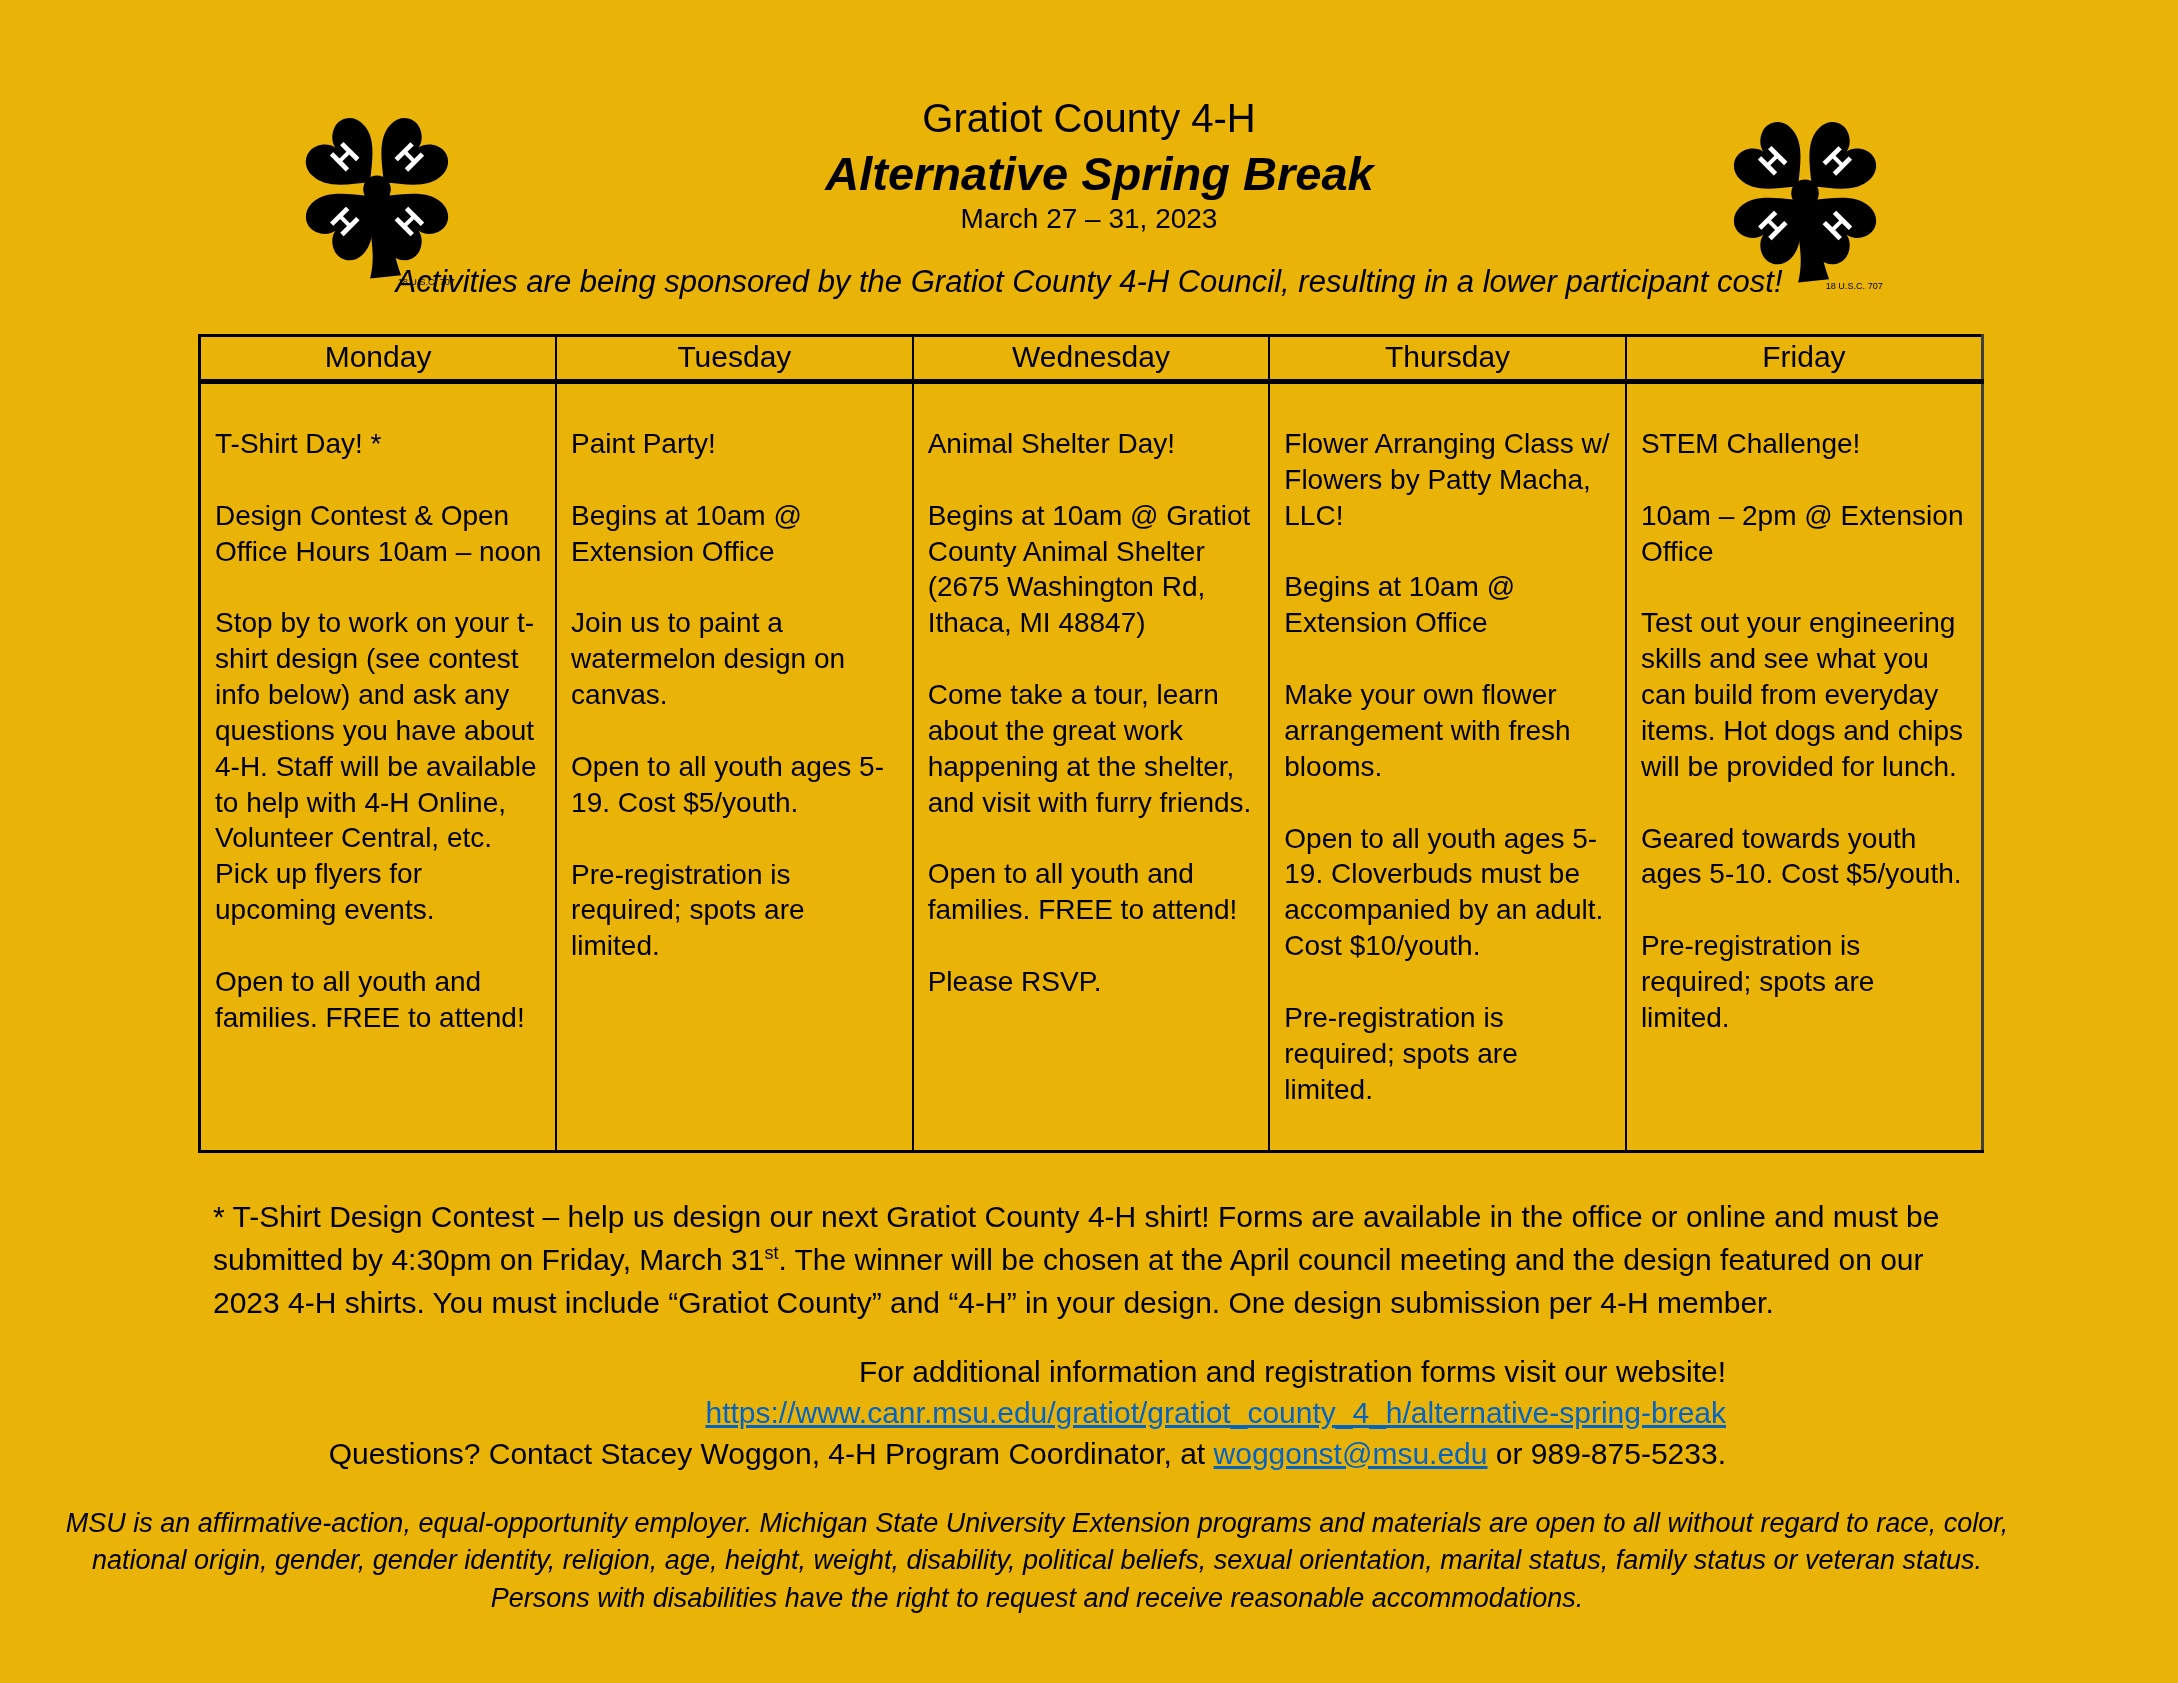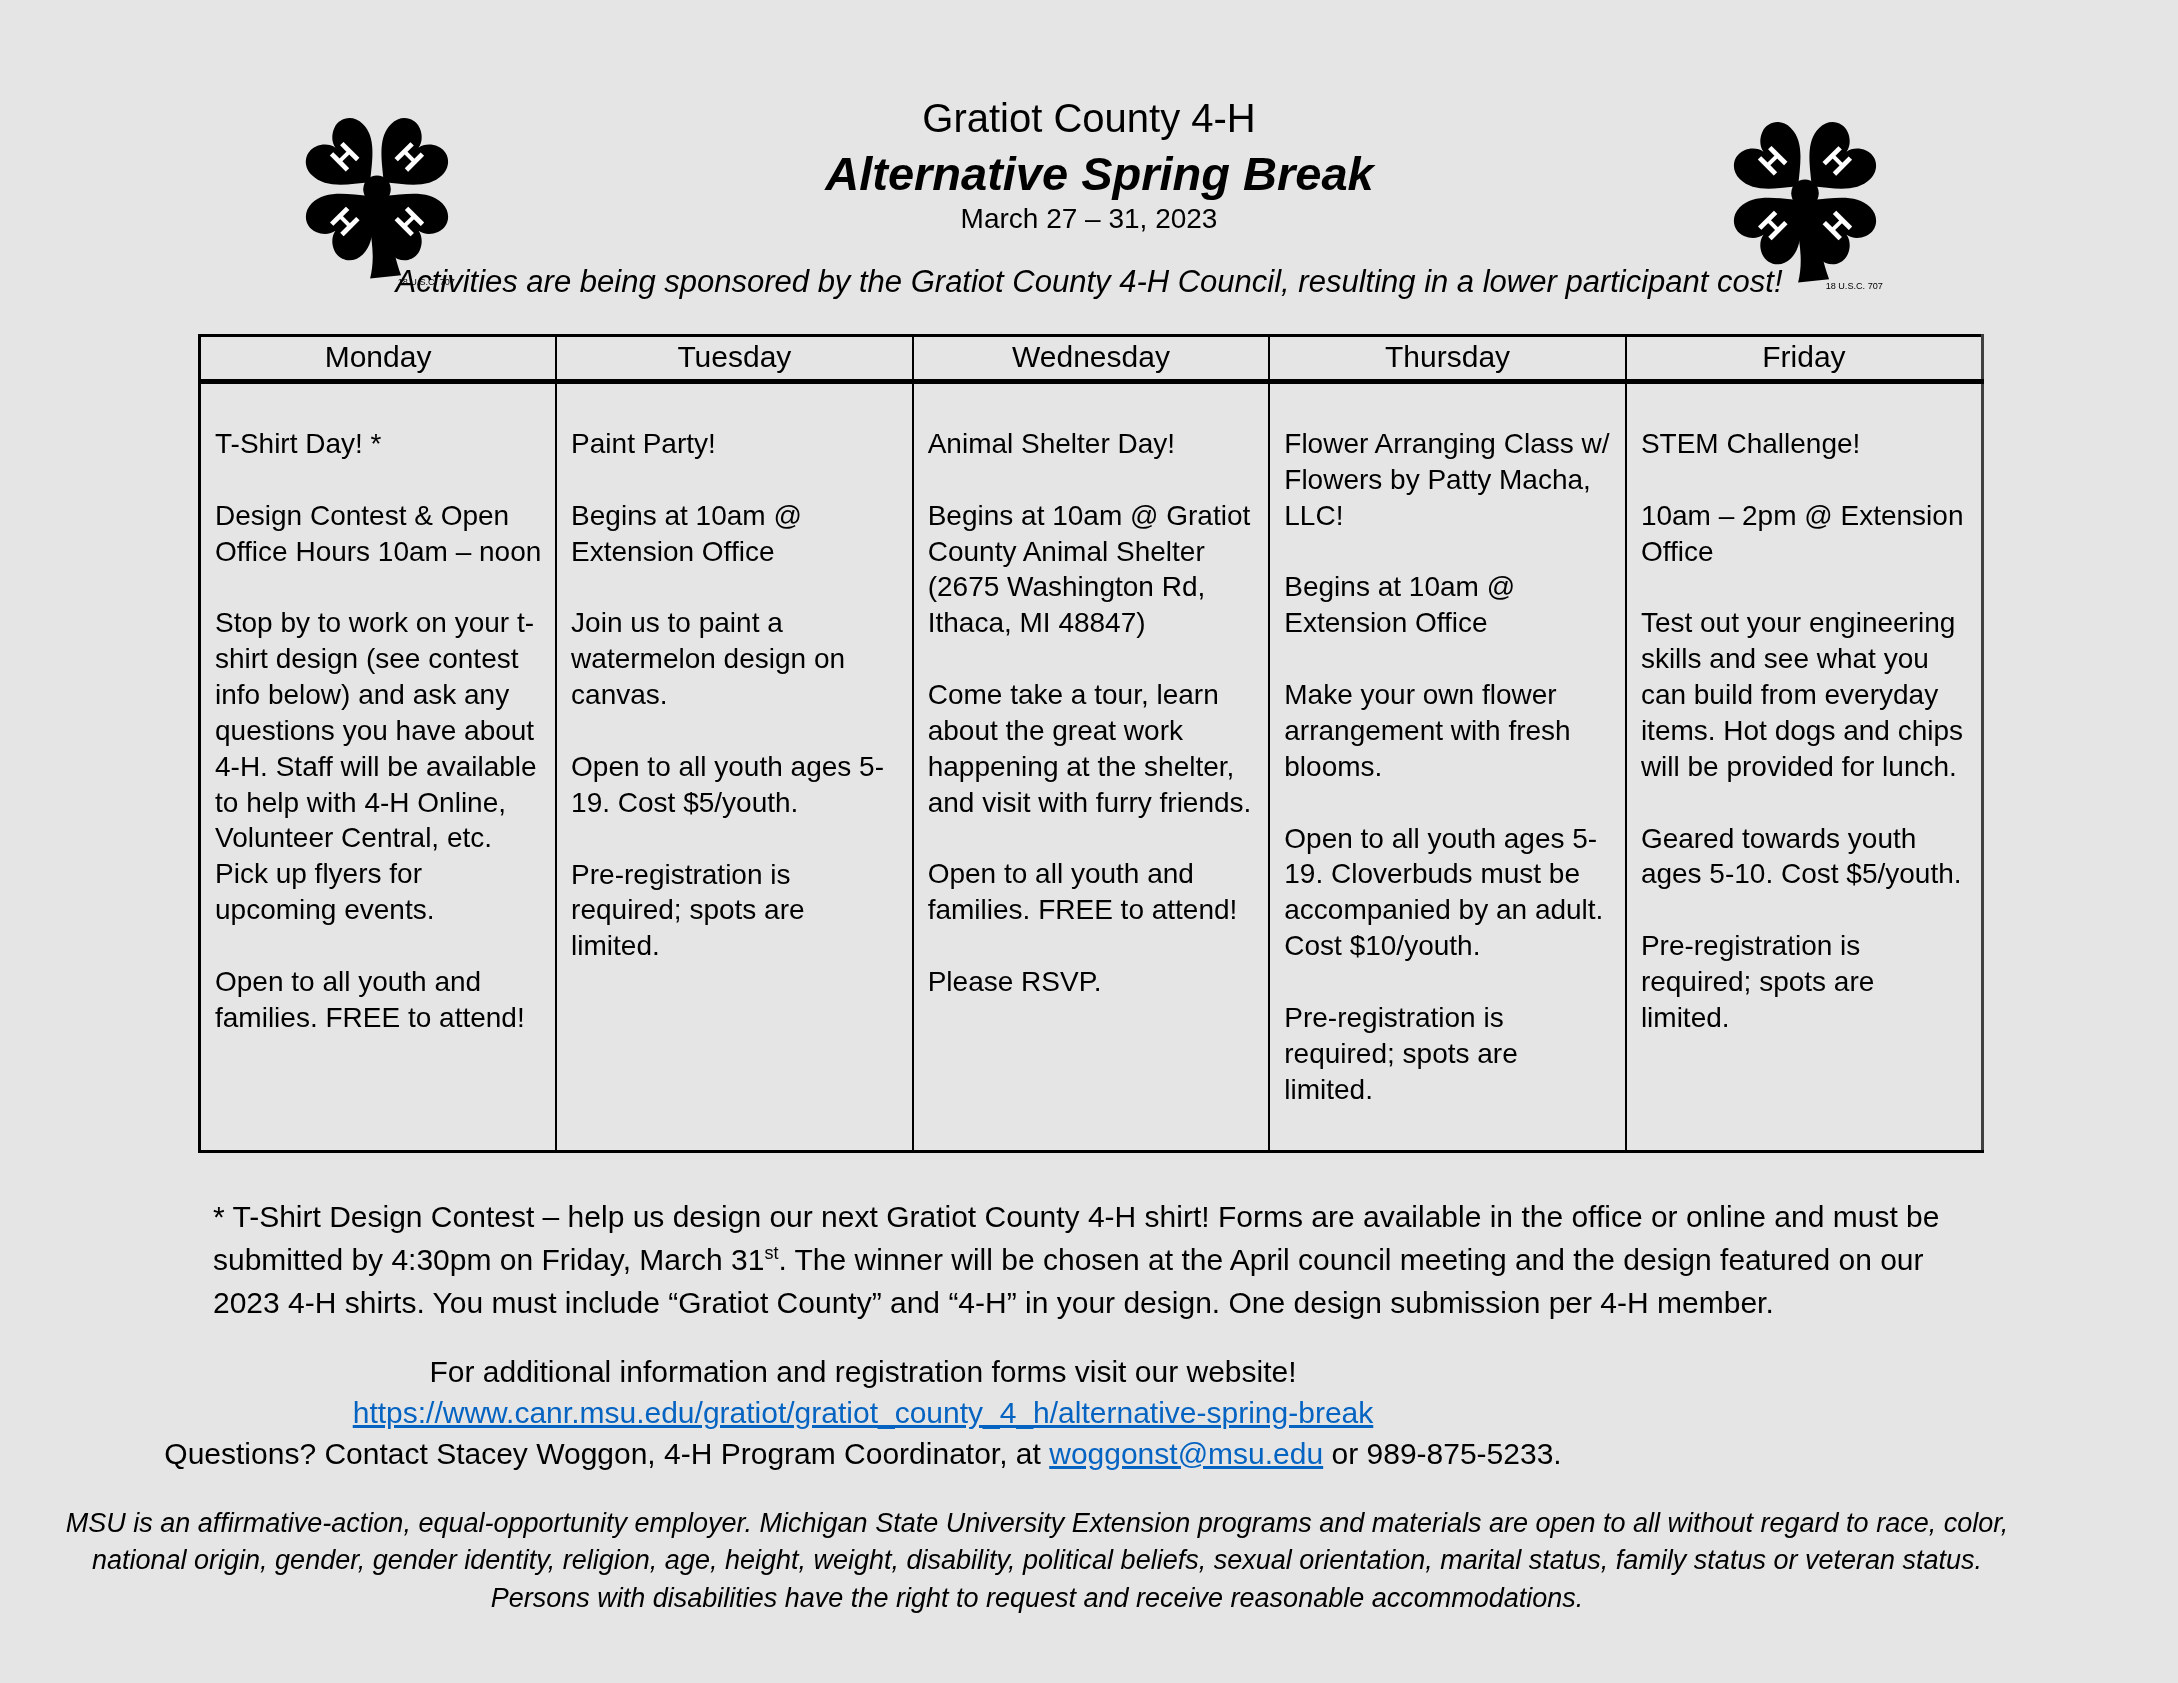--- a/index.html
+++ b/index.html
@@ -1,16 +1,16 @@
 <!DOCTYPE html>
 <html><head>
 <meta charset="utf-8">
 <style>
   html,body{margin:0;padding:0;background:#fff;}
-  .page{position:relative;width:2178px;height:1683px;background:#e5e5e5;overflow:hidden;
+  .page{position:relative;width:2178px;height:1683px;background:#eab308;overflow:hidden;
         font-family:"Liberation Sans","DejaVu Sans",sans-serif;color:#000;}
   
   .clover{position:absolute;}
   .clover-left{left:291px;top:103px;width:172px;height:193px;}
   .clover-right{left:1719px;top:107px;width:172px;height:193px;}
   .titles{position:absolute;left:0;top:94px;width:2178px;text-align:center;}
   .t1{font-size:40px;line-height:1.2;}
   .t2{font-size:47px;line-height:1.2;font-weight:bold;font-style:italic;margin-top:4px;padding-left:21px;}
   .t3{font-size:28px;line-height:1.2;margin-top:0;}
   .sponsor{position:absolute;left:0;top:264px;width:2178px;text-align:center;
@@ -21,21 +21,21 @@
   table.schedule th{border:2px solid #000;border-top:3px solid #000;border-bottom:5px solid #000;
                     font-weight:normal;font-size:30px;padding:3px 0 5px 0;text-align:center;}
   table.schedule th:first-child, table.schedule td:first-child{border-left:3px solid #000;}
   table.schedule th:last-child, table.schedule td:last-child{border-right:3px solid #404040;}
   table.schedule td{border:2px solid #000;border-bottom:3px solid #000;vertical-align:top;
                     padding:42px 12px 0 14px;font-size:28px;line-height:1.28;}
   table.schedule td p{margin:0 0 36px 0;}
   
   .contest{position:absolute;left:213px;top:1196px;width:1782px;font-size:30px;line-height:1.43;}
   .contest sup{font-size:60%;vertical-align:super;line-height:0;}
-  .info{position:absolute;left:0;top:1352px;width:1726px;text-align:center;font-size:30px;line-height:1.36;}
+  .info{position:absolute;left:0;top:1352px;width:1726px;text-align:right;font-size:30px;line-height:1.36;}
   .link{color:#0563C1;text-decoration:underline;cursor:pointer;}
   .disclaimer{position:absolute;left:0;top:1505px;width:2074px;text-align:center;
               font-style:italic;font-size:27px;line-height:1.38;}
 </style>
 </head>
 <body>
 
 <div class="page">
 
   <svg width="0" height="0" style="position:absolute" aria-hidden="true">

